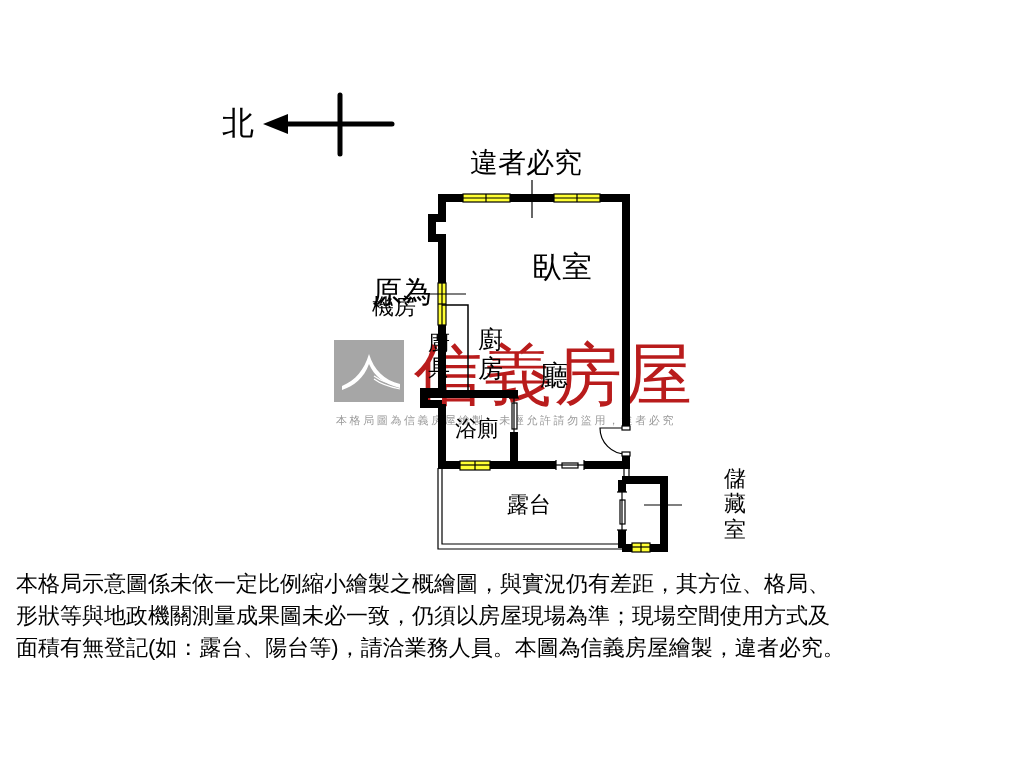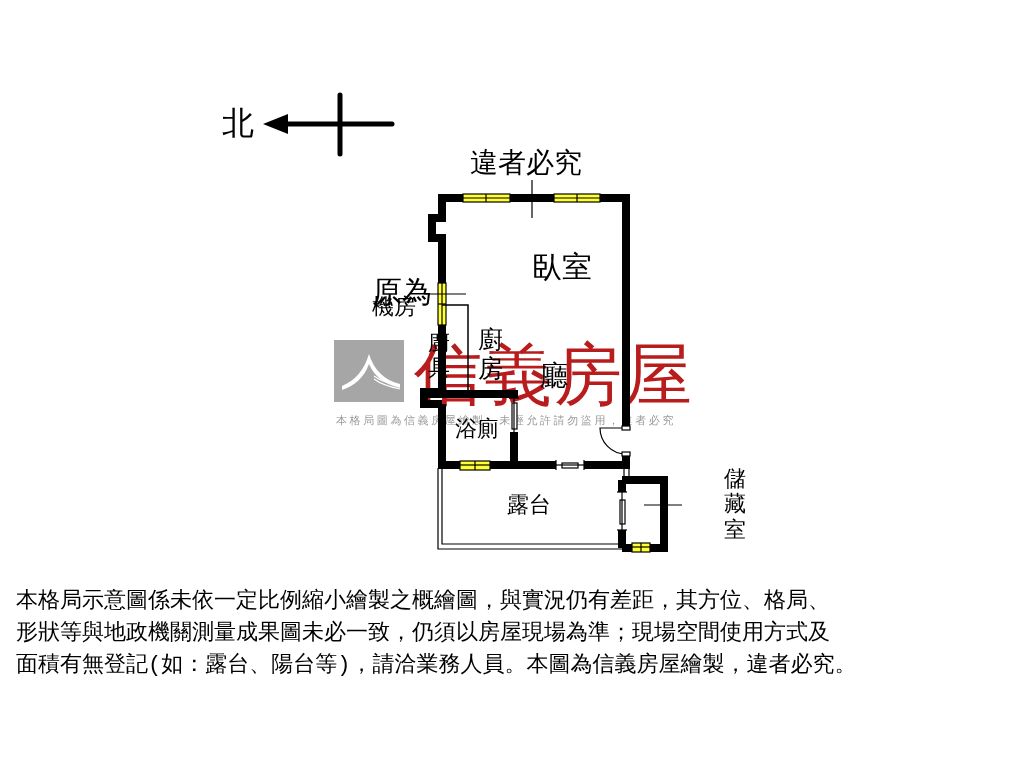--- a/index.html
+++ b/index.html
@@ -1,21 +1,21 @@
 <!DOCTYPE html>
 <html><head>
 <meta charset="utf-8">
 <style>
   html,body{margin:0;padding:0;background:#ffffff;}
   body{width:1024px;height:768px;position:relative;overflow:hidden;font-family:"DejaVu Serif","Liberation Serif",serif;color:#000;}
   #plan{position:absolute;left:0;top:0;width:1024px;height:560px;}
   .lbl{position:absolute;font-family:"DejaVu Serif","Liberation Serif",serif;color:#000;white-space:nowrap;line-height:1;}
   .vlbl{position:absolute;font-family:"DejaVu Serif","Liberation Serif",serif;color:#000;width:1em;line-height:1.15;white-space:normal;word-break:break-all;text-align:center;}
   .wm-text{position:absolute;font-family:"DejaVu Sans","Liberation Sans",sans-serif;color:#9a9a9a;white-space:nowrap;}
-  #disclaimer{position:absolute;left:16px;top:586px;width:1000px;font-family:Liberation Mono, monospace;font-size:22px;line-height:32px;color:#000;}
+  #disclaimer{position:absolute;left:16px;top:568px;width:1000px;font-family:Liberation Sans, sans-serif;font-size:22px;line-height:32px;color:#000;}
   #disclaimer div{white-space:nowrap;}
 </style>
 </head>
 <body>
 
 <svg style="position:absolute;left:334px;top:340px;" width="70" height="62" viewBox="0 0 70 62">
   <rect x="0" y="0" width="70" height="62" fill="#a6a6a6"></rect>
   <path d="M8 46 C22 40 30 30 35 14 C40 30 50 40 66 44 L66 48 C50 44 40 36 35 24 C30 38 20 46 8 50 Z" fill="#ffffff"></path>
   <path d="M40 36 C48 42 56 44 66 46" stroke="#ffffff" stroke-width="1.2" fill="none"></path>
   <path d="M40 39 C48 45 56 47 66 49" stroke="#ffffff" stroke-width="1.2" fill="none"></path>

